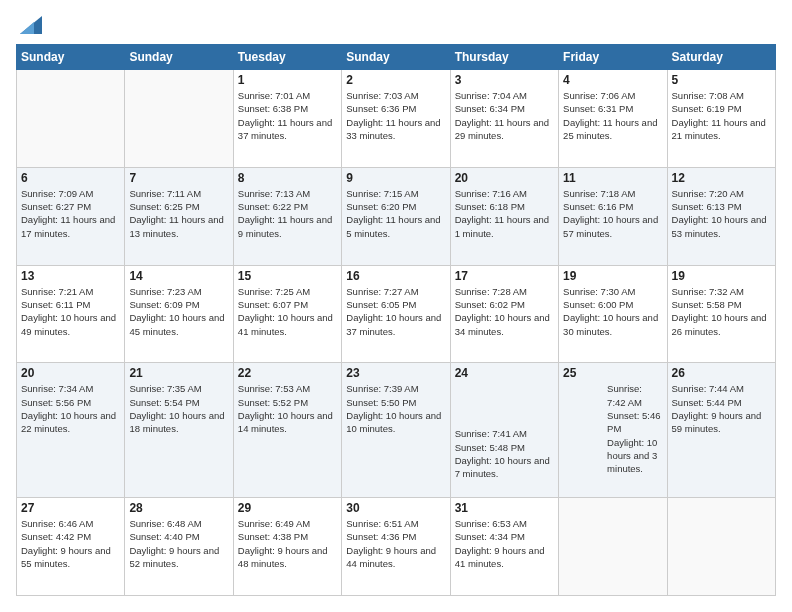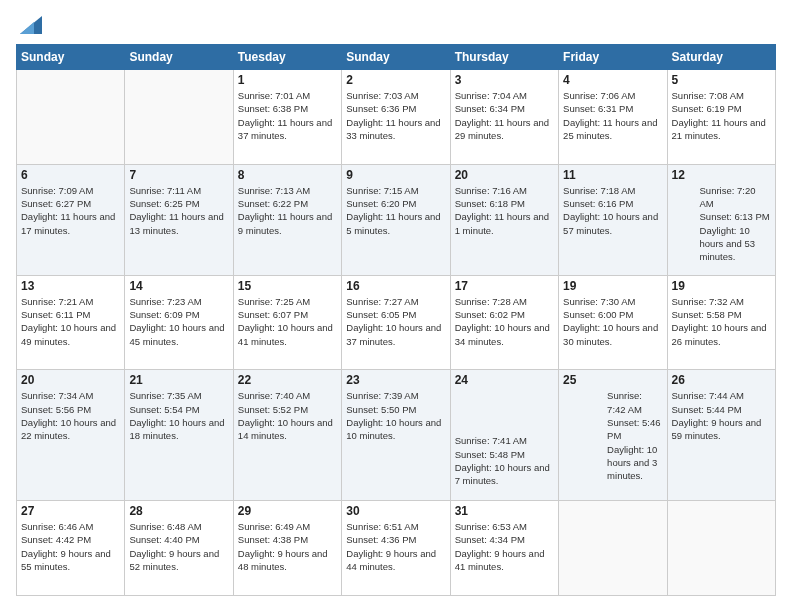--- a/index.html
+++ b/index.html
@@ -185,21 +185,21 @@
 Daylight: 11 hours and 1 minute.</div>
           </td>
           <td>
             <span class="day-num">11</span>
             <div class="day-info" style="white-space: pre-line;">Sunrise: 7:18 AM
 Sunset: 6:16 PM
 Daylight: 10 hours and 57 minutes.</div>
           </td>
           <td>
             <span class="day-num">12</span>
-            <div class="day-info" style="white-space: pre-line; margin-left: 28px;">Sunrise: 7:20 AM
+            <div class="day-info" style="white-space: pre-line;">Sunrise: 7:20 AM
 Sunset: 6:13 PM
 Daylight: 10 hours and 53 minutes.</div>
           </td>
         </tr>
         <tr>
           <td>
             <span class="day-num">13</span>
             <div class="day-info" style="white-space: pre-line;">Sunrise: 7:21 AM
 Sunset: 6:11 PM
 Daylight: 10 hours and 49 minutes.</div>
@@ -249,21 +249,21 @@
 Daylight: 10 hours and 22 minutes.</div>
           </td>
           <td>
             <span class="day-num">21</span>
             <div class="day-info" style="white-space: pre-line;">Sunrise: 7:35 AM
 Sunset: 5:54 PM
 Daylight: 10 hours and 18 minutes.</div>
           </td>
           <td>
             <span class="day-num">22</span>
-            <div class="day-info" style="white-space: pre-line;">Sunrise: 7:40 AM
+            <div class="day-info" style="white-space: pre-line;">Sunrise: 7:53 AM
 Sunset: 5:52 PM
 Daylight: 10 hours and 14 minutes.</div>
           </td>
           <td>
             <span class="day-num">23</span>
             <div class="day-info" style="white-space: pre-line;">Sunrise: 7:39 AM
 Sunset: 5:50 PM
 Daylight: 10 hours and 10 minutes.</div>
           </td>
           <td>

